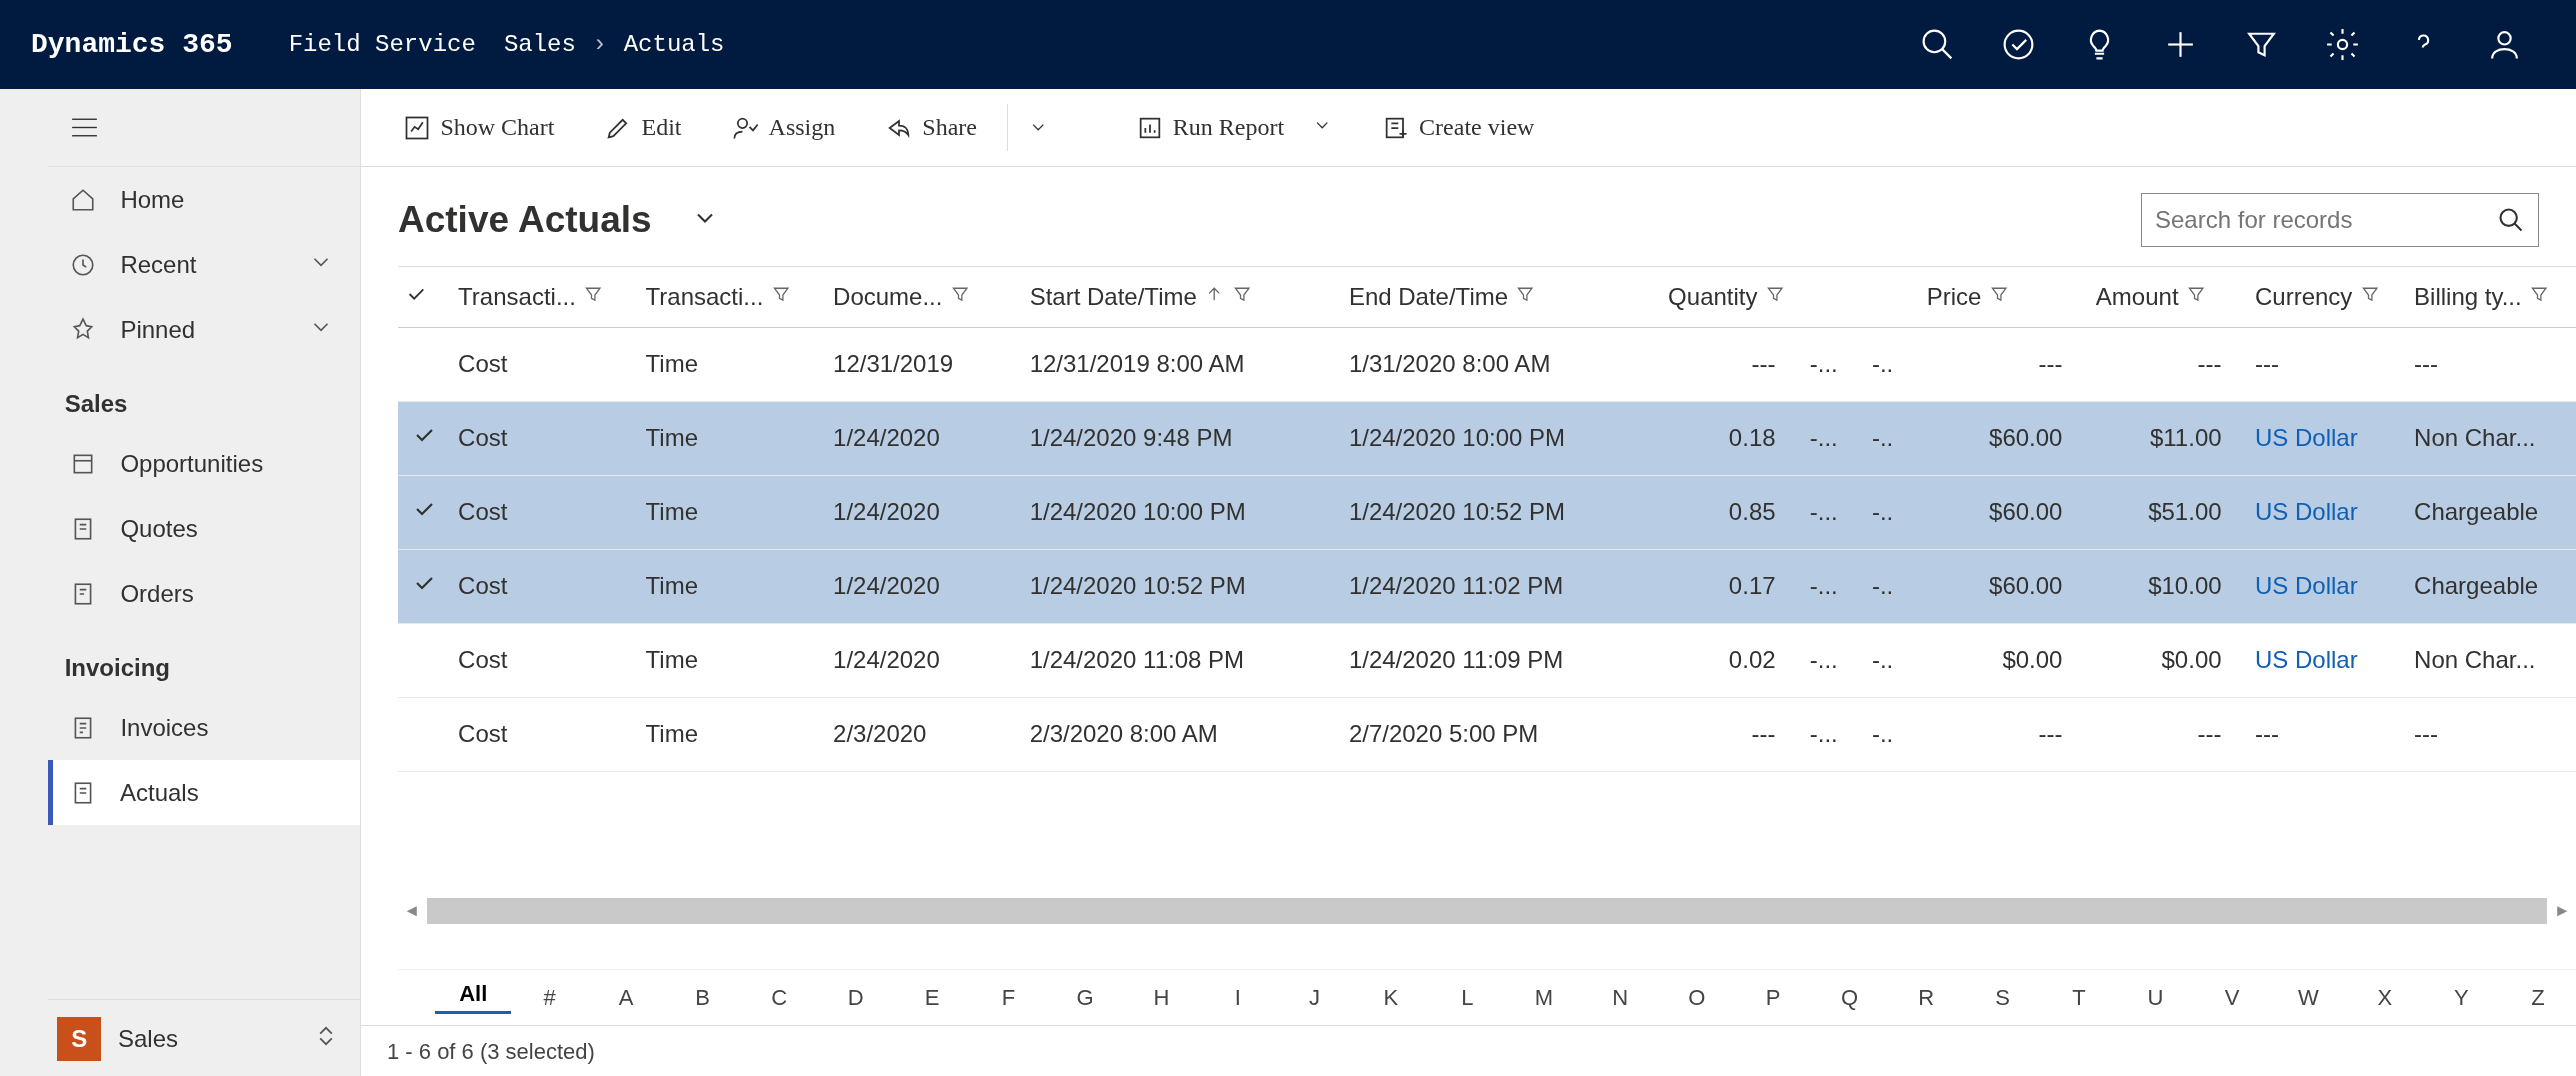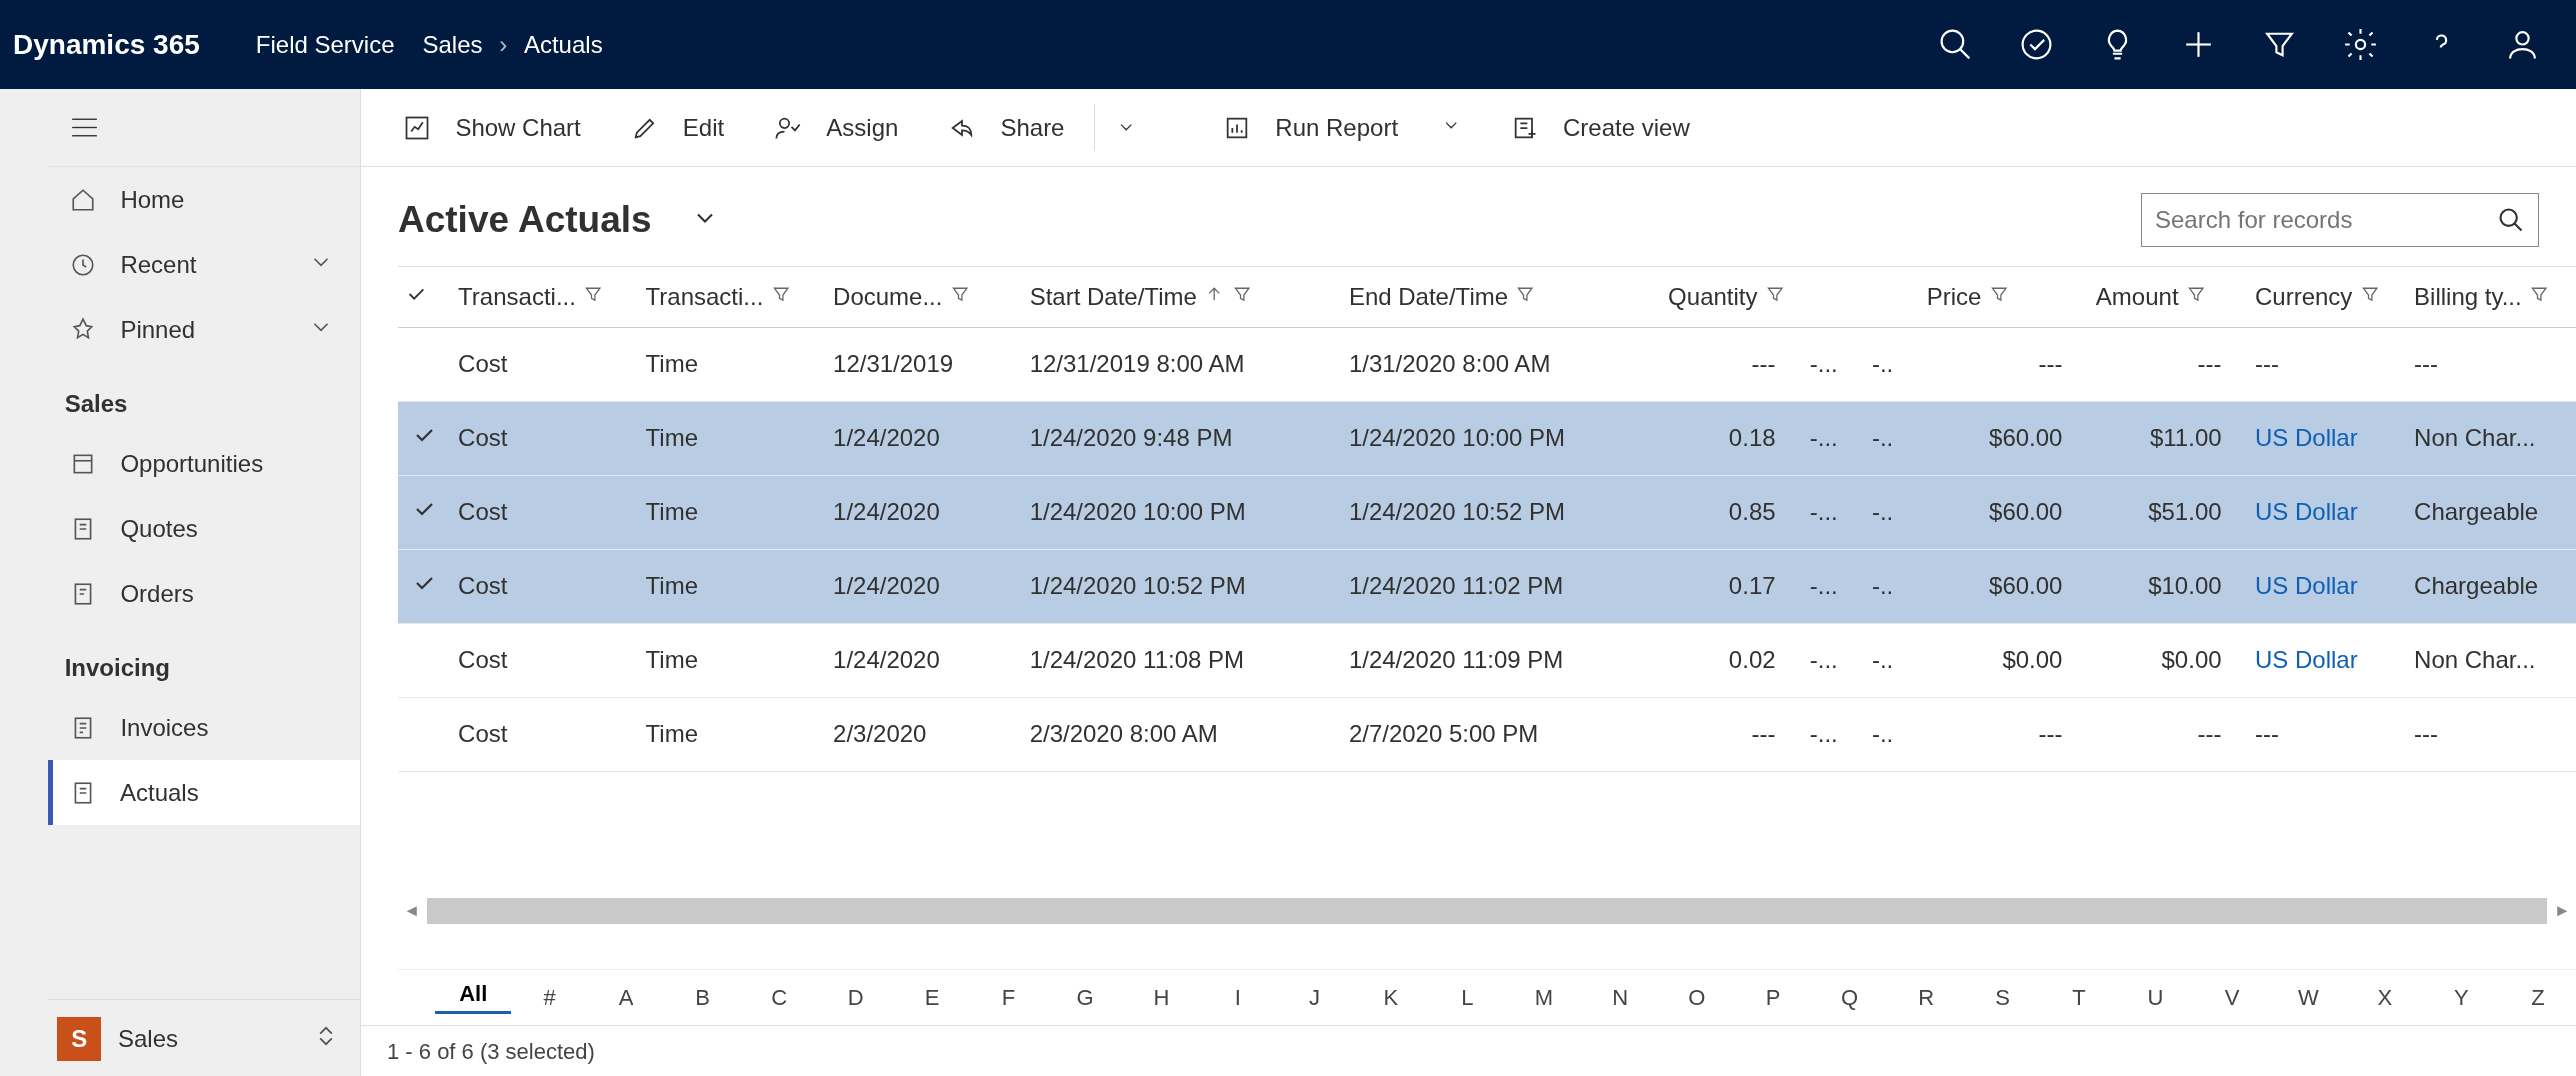--- a/index.html
+++ b/index.html
@@ -1,20 +1,20 @@
 <!DOCTYPE html>
 <html style="font-size:15px"><head>
 <meta charset="utf-8">
 <style>
   * { box-sizing: border-box; margin: 0; padding: 0; }
   body { font-family: "Segoe UI", Arial, sans-serif; font-size: 13px; color: #323130; background: #fff; width: 2576px; height: 1077px; overflow: hidden; transform-origin: top left; }
   
   
   
-  .topbar { background: #001a40; color: #fff; height: 89px; display: flex; align-items: center; padding: 0 13px; }
+  .topbar { background: #001a40; color: #fff; height: 89px; display: flex; align-items: center; padding: 0 31px; font-family: Liberation Mono, monospace; }
   .topbar .brand { font-size: 28px; font-weight: 600; padding-right: 28px; }
   .topbar .module { font-size: 24px; padding: 0 28px; }
   .topbar .crumb { font-size: 24px; display: flex; align-items: center; gap: 16.7px; }
   .topbar .crumb .chev { opacity: .7; }
   .topbar .spacer { flex: 1; }
   .topbar .icon-btn { width: 81px; height: 89px; display: flex; align-items: center; justify-content: center; cursor: pointer; }
   .topbar .icon-btn svg { width: 37px; height: 37px; stroke: #fff; fill: none; stroke-width: 1.4; }
 
   
   .shell { display: flex; height: calc(100% - 89px); }
@@ -31,21 +31,21 @@
   .side-group { font-weight:600; padding: 28px 0 13px 16.7px; font-size:24px; }
   .side-item.active { background:#fff; border-left:5.6px solid #3b59b6; padding-left:15px; }
   .side-footer { margin-top:auto; display:flex; align-items:center; height:78px; padding-left:9.3px; gap:16.7px; border-top:0.9px solid #ddd;}
   .side-footer .badge{ width:44px;height:44px;background:#c94f1b;color:#fff;display:flex;align-items:center;justify-content:center;font-weight:600;font-size:24px;}
   .side-footer .expand{ margin-left:auto; margin-right:20.4px;}
   .side-footer .expand svg{width:28px;height:28px;stroke:#555;fill:none;stroke-width:1.5;}
 
   
   .main { flex:1; display:flex; flex-direction:column; min-width:0; }
   .cmdbar { height:78px; border-bottom:0.9px solid #ddd; display:flex; align-items:center; padding-left:22px; gap:9.3px; font-size:24px; }
-  .cmd { display:flex; align-items:center; gap:24px; padding:0 20.4px; height:100%; cursor:pointer; }
+  .cmd { display:flex; align-items:center; gap:9px; padding:0 20.4px; height:100%; cursor:pointer;font-family:Liberation Serif, serif; }
   .cmd svg{ width:28px;height:28px;stroke:#323130;fill:none;stroke-width:1.5;}
   .cmd .caret svg{ width:20.4px; height:20.4px;}
   .cmd-split{ border-left:0.9px solid #ddd; padding:0 20.4px; display:flex;align-items:center;height:60%;}
   .cmd-split svg{width:20.4px;height:20.4px;stroke:#323130;fill:none;stroke-width:1.5;}
 
   .viewhead { display:flex; align-items:center; padding:26px 37px 18.5px 37px; }
   .viewtitle { font-size:37px; font-weight:600; display:flex; align-items:flex-start; gap:39px;}
   .viewtitle .chev svg{width:28px;height:28px;stroke:#323130;fill:none;stroke-width:1.8;}
   .viewhead .spacer{flex:1;}
   .searchbox{ width:398px; height:54px; border:0.9px solid #8a8886; display:flex; align-items:center; padding:0 13px; }

